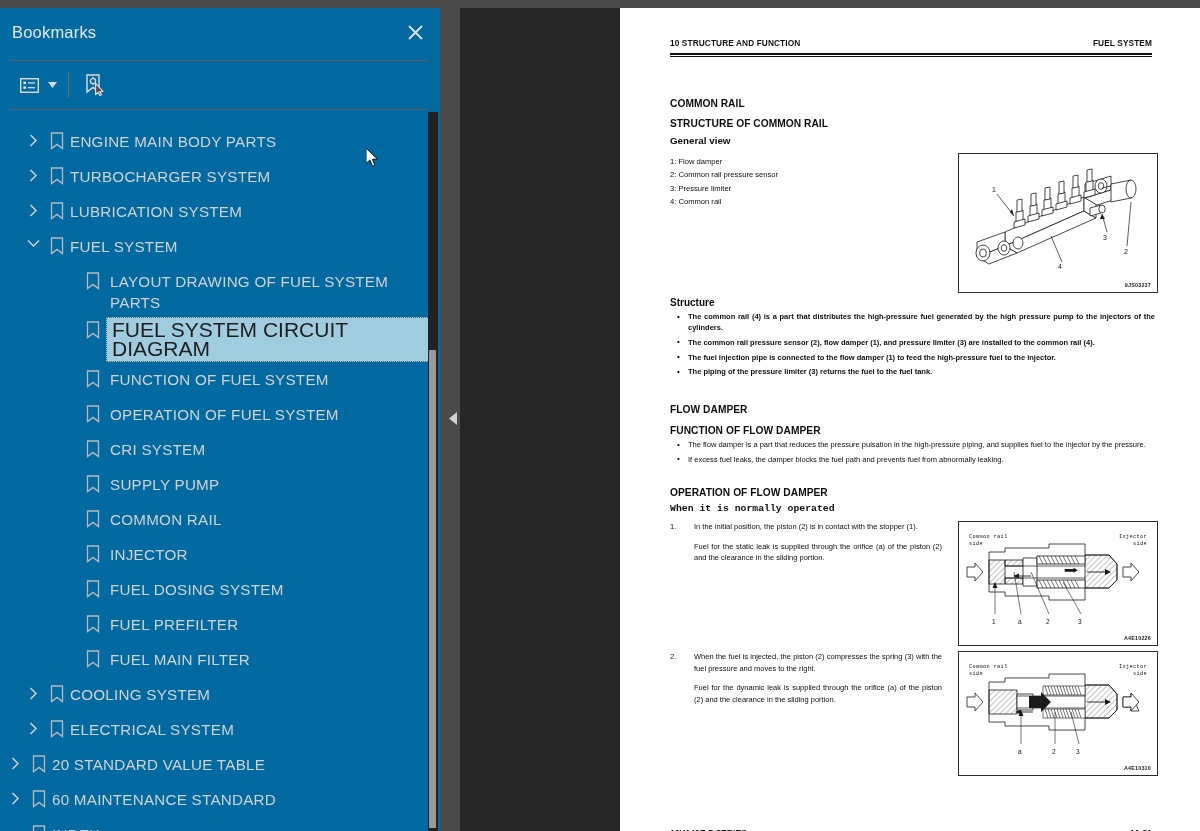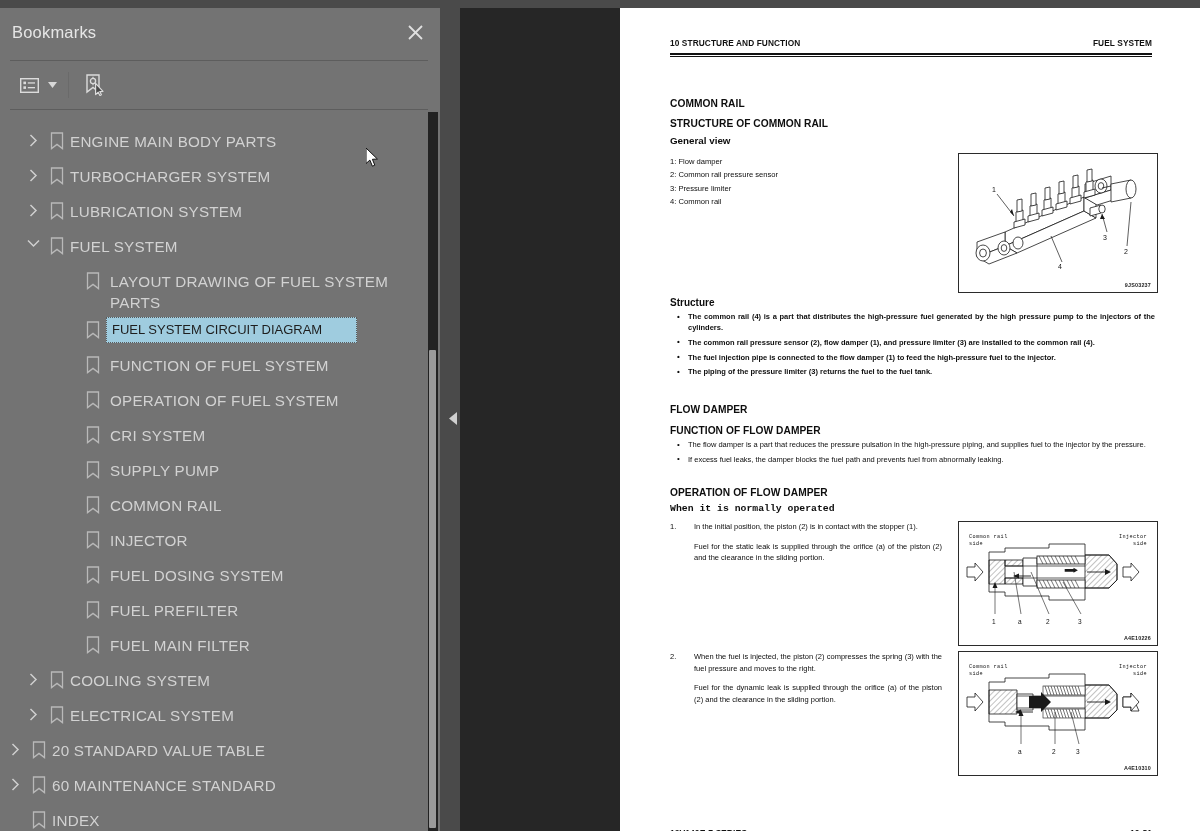--- a/index.html
+++ b/index.html
@@ -10,21 +10,21 @@
     -webkit-font-smoothing:antialiased;
   }
   .app{position:relative;width:1200px;height:831px;}
 
   
   .top-strip{position:absolute;left:0;top:0;width:1200px;height:8px;background:#4a4a4a;}
 
   
   .bm-panel{
     position:absolute;left:0;top:8px;width:440px;height:823px;
-    background:#737373;color:#d8d8d8;
+    background:#0369a1;color:#d8d8d8;
   }
   .bm-header{
     position:relative;height:48px;display:flex;align-items:center;
     padding:0 12px 0 12px;
   }
   .bm-title{font-size:16.5px;color:#e6e6e6;letter-spacing:.2px;}
   .bm-close{
     margin-left:auto;width:26px;height:26px;display:flex;align-items:center;
     justify-content:center;cursor:pointer;
   }
@@ -62,21 +62,21 @@
   }
   .lvl0{padding-left:4px;}
   .lvl1{padding-left:22px;}
   .lvl2{padding-left:58px;}
   .lvl2 .label{padding-left:4px;}
   .sel-wrap{flex:1;}
 
   .row.selected .sel-inner{
     display:inline-block;background:#9fccdf;color:#1e1e1e;
     border:1px dotted #5a5a5a;
-    padding:2px 34px 3px 5px;margin-top:4px;font-size:13px;line-height:19px;
+    padding:2px 34px 3px 5px;margin-top:4px;font-size:21px;line-height:19px;
   }
 
   
   .tree-scroll-track{
     position:absolute;left:428px;top:104px;width:10px;height:719px;background:#222;
   }
   .tree-scroll-thumb{
     position:absolute;left:429px;top:342px;width:7px;height:478px;background:#9a9a9a;border-radius:1px;
   }
 

